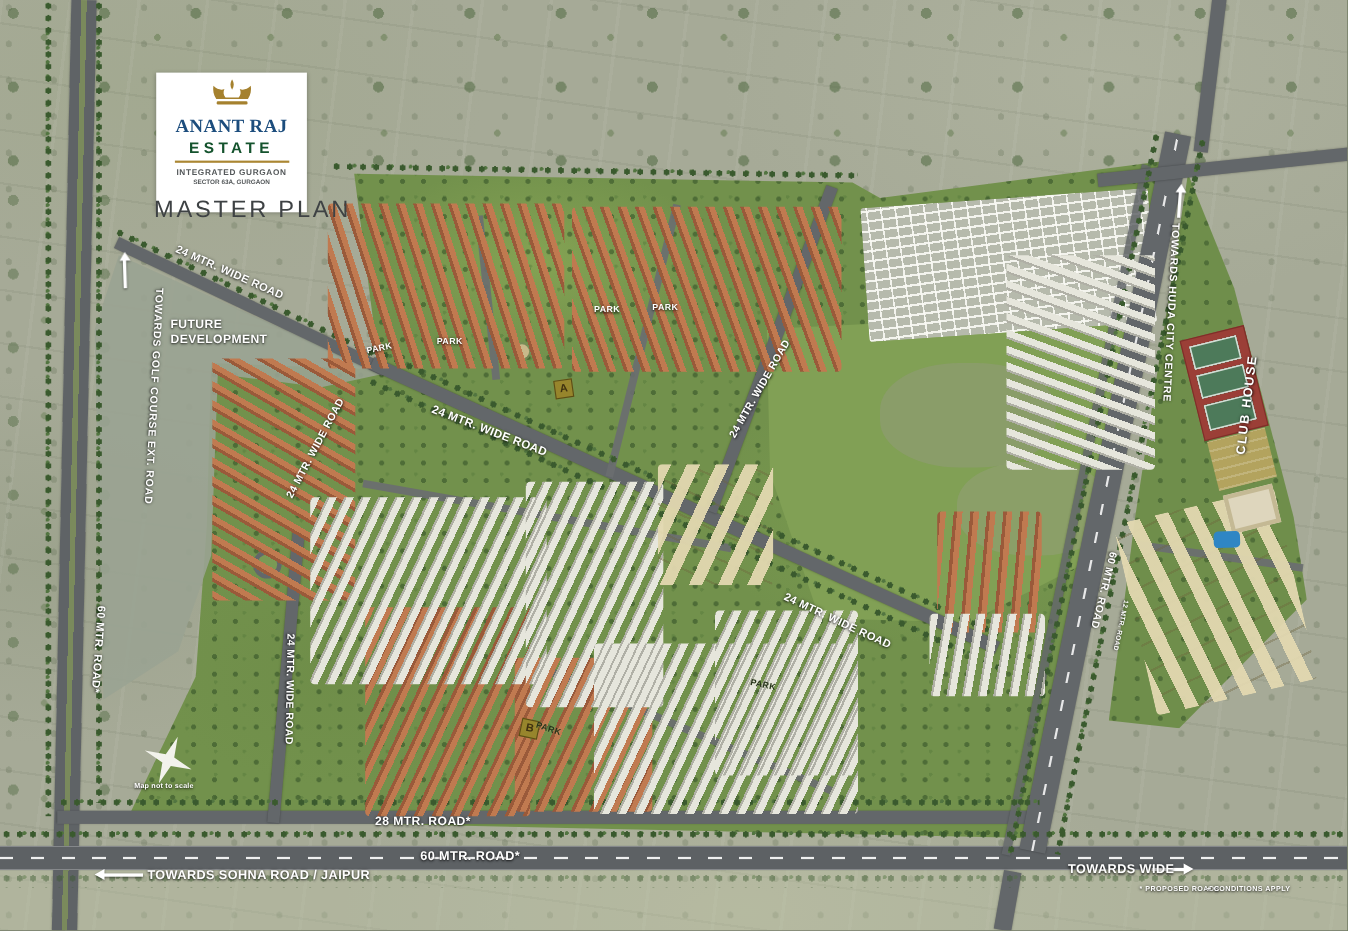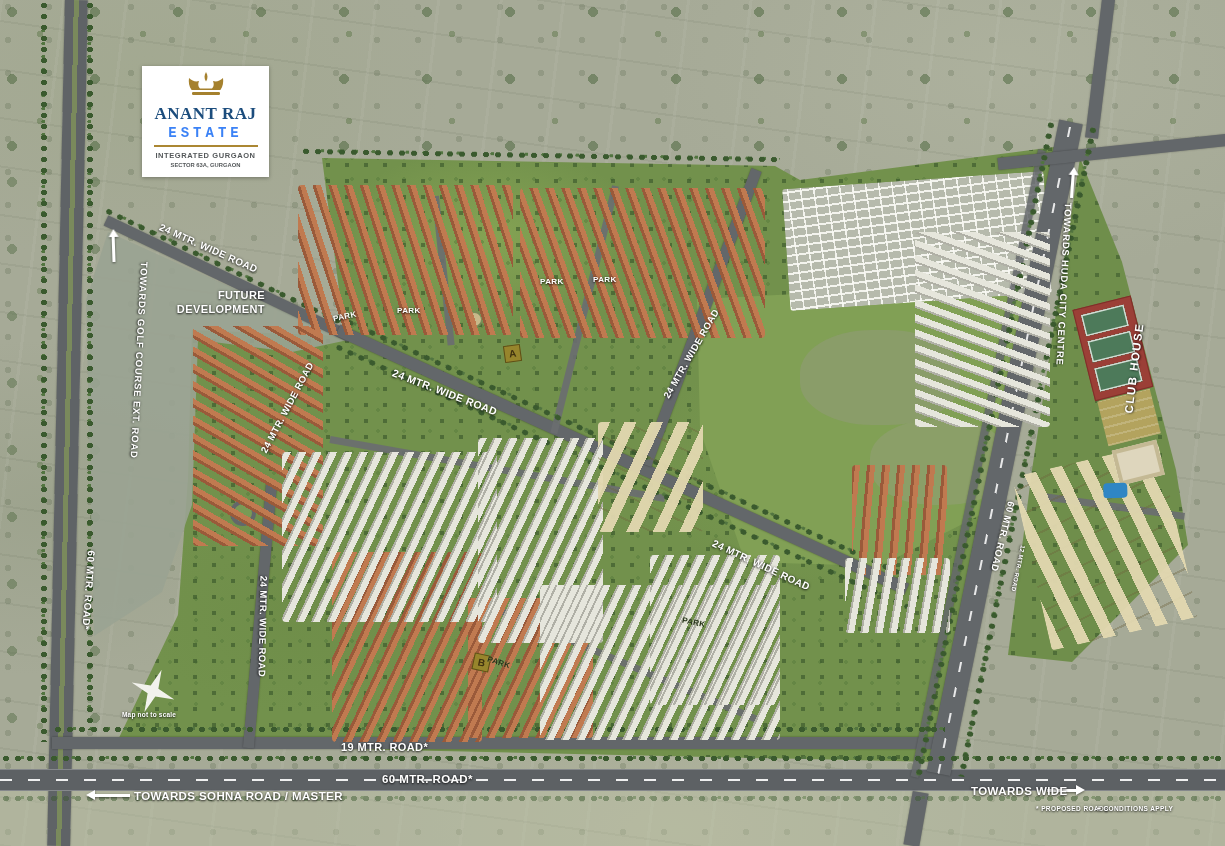--- a/index.html
+++ b/index.html
@@ -36,24 +36,24 @@
   .arrow-up{position:absolute;width:3px;background:#fff;filter:drop-shadow(0 1px 1px rgba(0,0,0,.5));}
   .arrow-up::before{content:"";position:absolute;top:-8px;left:-3.5px;
        border:5px solid rgba(0,0,0,0);border-bottom:8px solid #fff;}
   .arrow-h{position:absolute;height:3px;background:#fff;filter:drop-shadow(0 1px 1px rgba(0,0,0,.5));}
   .arrow-h.left::before{content:"";position:absolute;left:-9px;top:-4px;
        border:5.5px solid rgba(0,0,0,0);border-right:9px solid #fff;}
   .arrow-h.right::after{content:"";position:absolute;right:-9px;top:-4px;
        border:5.5px solid rgba(0,0,0,0);border-left:9px solid #fff;}
   .marker{position:absolute;width:15px;height:15px;background:#97852c;border:1px solid rgba(60,48,10,.65);
        color:#3f3110;font-weight:bold;font-size:10px;display:flex;align-items:center;justify-content:center;}
-  .logo-card{position:absolute;left:142px;top:66px;width:127px;background:#fff;text-align:center;
-       padding:6px 0 9px;box-shadow:0 1px 4px rgba(0,0,0,.3);}
+  .logo-card{position:absolute;left:142px;top:66px;width:137px;background:#fff;text-align:center;
+       padding:6px 0 24px;box-shadow:0 1px 4px rgba(0,0,0,.3);}
   .brand1{font-family:"Liberation Serif",serif;font-weight:bold;font-size:17px;color:#1c4d7d;letter-spacing:.5px;margin-top:2px;}
-  .brand2{font-family:Liberation Mono, monospace;font-weight:bold;font-size:14px;color:#3b82f6;letter-spacing:4px;margin-top:1px;}
+  .brand2{font-family:Liberation Sans, sans-serif;font-weight:bold;font-size:14px;color:#14532d;letter-spacing:4px;margin-top:1px;}
   .gold-rule{width:104px;height:2px;background:#ab8733;margin:4px auto;}
   .sub1{font-size:7.5px;font-weight:bold;color:#54585a;letter-spacing:.6px;}
   .sub2{font-size:5.8px;font-weight:bold;color:#54585a;margin-top:2px;}
   .master-plan{position:absolute;left:140px;top:178px;font-size:21.5px;color:#3e4244;letter-spacing:2.5px;}
   .compass{position:absolute;left:130px;top:668px;width:46px;height:46px;background:#f2f2ec;
        clip-path:polygon(50% 0,59% 41%,100% 50%,59% 59%,50% 100%,41% 59%,0 50%,41% 41%);
        transform:rotate(22deg);filter:drop-shadow(0 1px 2px rgba(0,0,0,.5));}
   .court{position:absolute;background:#4d7a5a;box-shadow:inset 0 0 0 1.5px rgba(255,255,255,.75);}
 </style>
 </head>
@@ -202,43 +202,44 @@
   <div class="lbl" style="left:232px;top:402px;width:110px;text-align:center;font-size:9.5px;transform:rotate(-62deg);">24 MTR. WIDE ROAD</div>
   <div class="lbl" style="left:393px;top:366px;font-size:10.5px;transform-origin:0 50%;transform:rotate(21deg);">24 MTR. WIDE ROAD</div>
   <div class="lbl" style="left:631px;top:348px;width:120px;text-align:center;font-size:9.5px;transform:rotate(-60deg);">24 MTR. WIDE ROAD</div>
   <div class="lbl" style="left:713px;top:537px;transform-origin:0 50%;transform:rotate(25deg);">24 MTR. WIDE ROAD</div>
   <div class="lbl" style="left:206px;top:621px;width:114px;text-align:center;font-size:9.5px;transform:rotate(91deg);">24 MTR. WIDE ROAD</div>
   <div class="lbl" style="left:150px;top:262px;font-size:9.5px;letter-spacing:.8px;transform-origin:0 0;transform:rotate(93deg);">TOWARDS GOLF COURSE EXT. ROAD</div>
   <div class="lbl" style="left:97px;top:551px;transform-origin:0 0;transform:rotate(94deg);">60 MTR. ROAD*</div>
   <div class="lbl" style="left:1074px;top:203px;font-size:9.5px;letter-spacing:.8px;transform-origin:0 0;transform:rotate(93deg);">TOWARDS HUDA CITY CENTRE</div>
   <div class="lbl" style="left:1017px;top:503px;font-size:9.5px;transform-origin:0 0;transform:rotate(104deg);">60 MTR. ROAD</div>
   <div class="lbl" style="left:1026px;top:546px;font-size:6px;transform-origin:0 0;transform:rotate(102deg);">12 MTR. ROAD</div>
-  <div class="lbl" style="left:341px;top:741px;font-size:11px;">19 MTR. ROAD*</div>
+  <div class="lbl" style="left:341px;top:741px;font-size:11px;">28 MTR. ROAD*</div>
   <div class="lbl" style="left:382px;top:773px;font-size:11.5px;">60 MTR. ROAD*</div>
-  <div class="lbl" style="left:134px;top:790px;font-size:11.5px;">TOWARDS SOHNA ROAD / MASTER</div>
+  <div class="lbl" style="left:134px;top:790px;font-size:11.5px;">TOWARDS SOHNA ROAD / JAIPUR</div>
   <div class="lbl" style="left:971px;top:785px;font-size:11.5px;">TOWARDS WIDE</div>
 
   <div class="lbl" style="left:1036px;top:805px;font-size:6.5px;">* PROPOSED ROADS</div>
   <div class="lbl" style="left:1097px;top:805px;font-size:6.5px;">+ CONDITIONS APPLY</div>
 
-  <div class="lbl" style="left:155px;top:288px;width:110px;font-size:11px;line-height:1.3;white-space:normal;text-align:right;">FUTURE DEVELOPMENT</div>
+  <div class="lbl" style="left:155px;top:288px;width:110px;font-size:11px;line-height:1.3;white-space:normal;">FUTURE DEVELOPMENT</div>
   <div class="lbl" style="left:1079px;top:362px;width:110px;text-align:center;font-size:11.5px;letter-spacing:1.5px;transform:rotate(-83deg);">CLUB HOUSE</div>
   <div class="lbl" style="left:333px;top:312px;font-size:8px;transform:rotate(-12deg);">PARK</div>
   <div class="lbl" style="left:397px;top:306px;font-size:8px;">PARK</div>
   <div class="lbl" style="left:540px;top:277px;font-size:8px;">PARK</div>
   <div class="lbl" style="left:593px;top:275px;font-size:8px;">PARK</div>
   <div class="lbl dark" style="left:487px;top:658px;font-size:8px;transform:rotate(18deg);">PARK</div>
   <div class="lbl dark" style="left:682px;top:618px;font-size:8px;transform:rotate(12deg);">PARK</div>
 
   <div class="logo-card">
     <svg width="44" height="26" viewBox="0 0 44 26">
       <path fill="#a5812e" d="M22 0c2 3.2 2 6.4 0 9.6c-2-3.2-2-6.4 0-9.6z"></path>
       <path fill="#a5812e" d="M5 6c3.4 3.2 6.8 4.2 10 3c-1.2 3-1 5.4 1 7.6h12c2-2.2 2.2-4.6 1-7.6c3.2 1.2 6.6.2 10-3c.6 4-0 8.4-2.6 12H7.6C5 14.4 4.4 10 5 6z"></path>
       <rect fill="#a5812e" x="8" y="20" width="28" height="3" rx="1.2"></rect>
     </svg>
     <div class="brand1">ANANT RAJ</div>
     <div class="brand2">ESTATE</div>
     <div class="gold-rule"></div>
     <div class="sub1">INTEGRATED GURGAON</div>
     <div class="sub2">SECTOR 63A, GURGAON</div>
   </div>
+  <div class="master-plan">MASTER PLAN</div>
 
 </div>
 
 </body></html>

